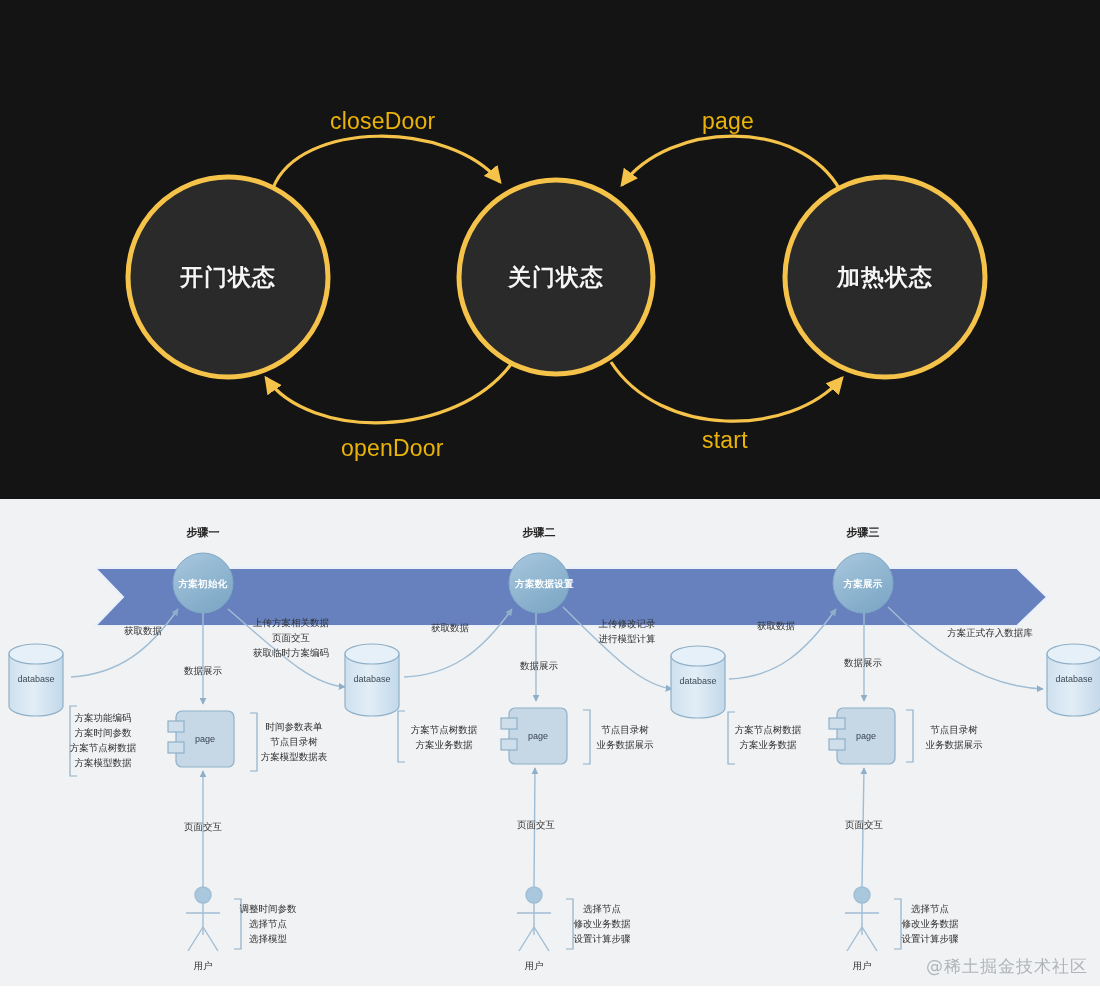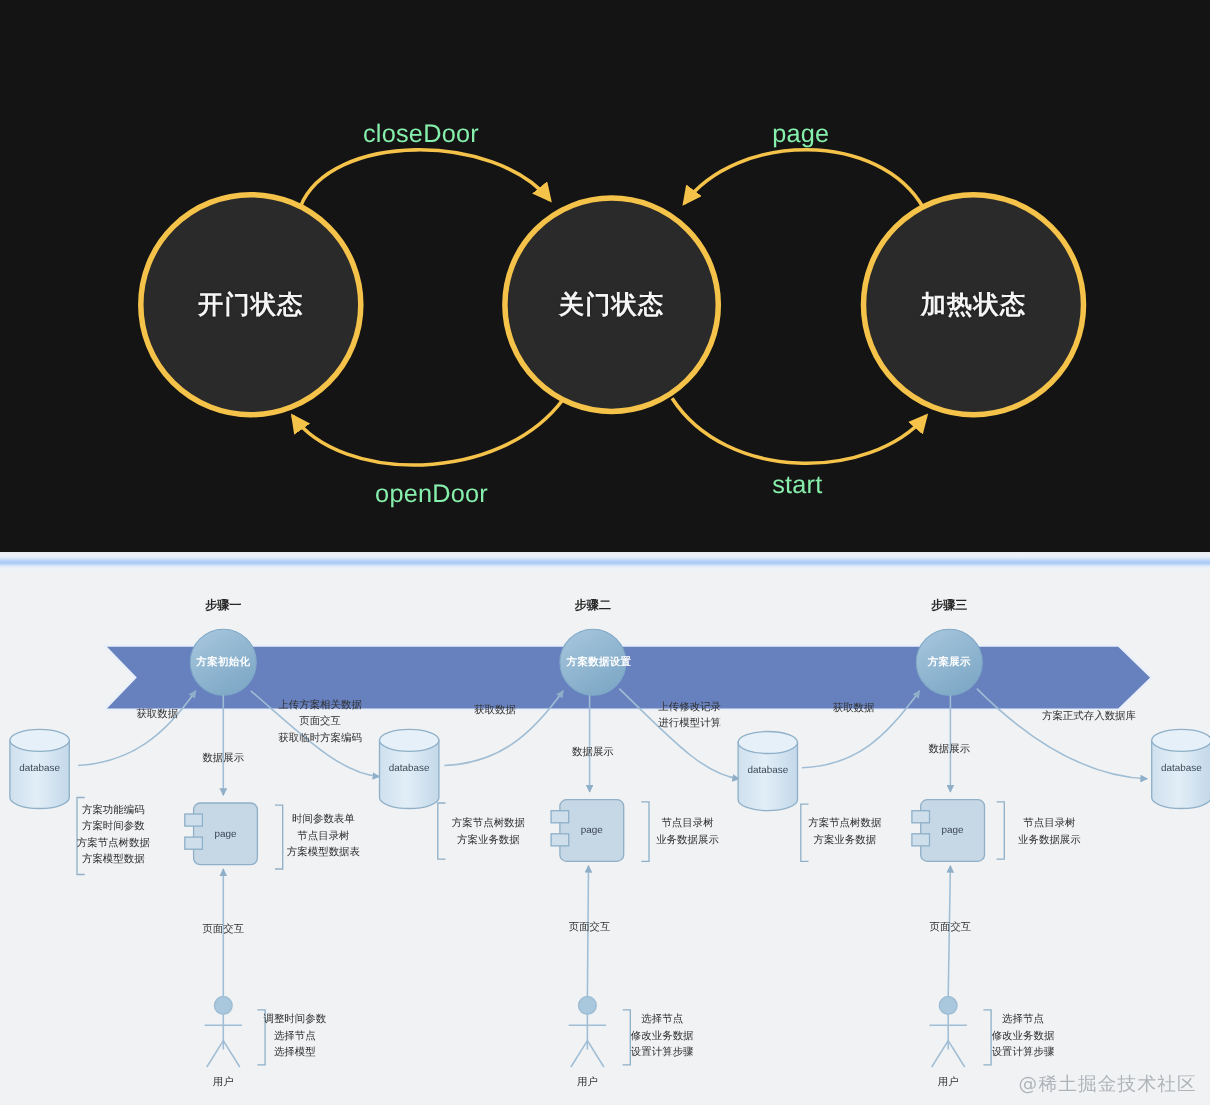--- a/index.html
+++ b/index.html
@@ -21,21 +21,21 @@
     position: absolute;
     left: 0; top: 0;
     width: 1100px; height: 502px;
     background: #141414;
     overflow: hidden;
   }
   #state-machine svg { position:absolute; left:0; top:0; }
 
   .sm-label {
     position: absolute;
-    color: #86efac;
+    color: #eab308;
     font-size: 23px;
     letter-spacing: .2px;
     white-space: nowrap;
     font-family: "Liberation Sans", "DejaVu Sans", sans-serif;
   }
   .sm-state-text {
     position: absolute;
     color: #f5f5f5;
     font-size: 23px;
     font-weight: bold;
@@ -52,21 +52,21 @@
     width: 1100px; height: 16px;
     background: linear-gradient(to bottom,
         #eef2f7 0%, #e8eef8 28%,
         #b9d2f7 48%, #a9caf6 62%,
         #e6eef9 82%, #f1f3f6 100%);
   }
 
   
   #flow {
     position: absolute;
-    left: 0; top: 518px;
+    left: 0; top: 499px;
     width: 1100px; height: 487px;
     background: #f1f2f4;
     overflow: hidden;
   }
   #flow svg { position:absolute; left:0; top:0; }
 
   .fl-txt {
     position: absolute;
     color: #2b2b2b;
     font-size: 10px;

